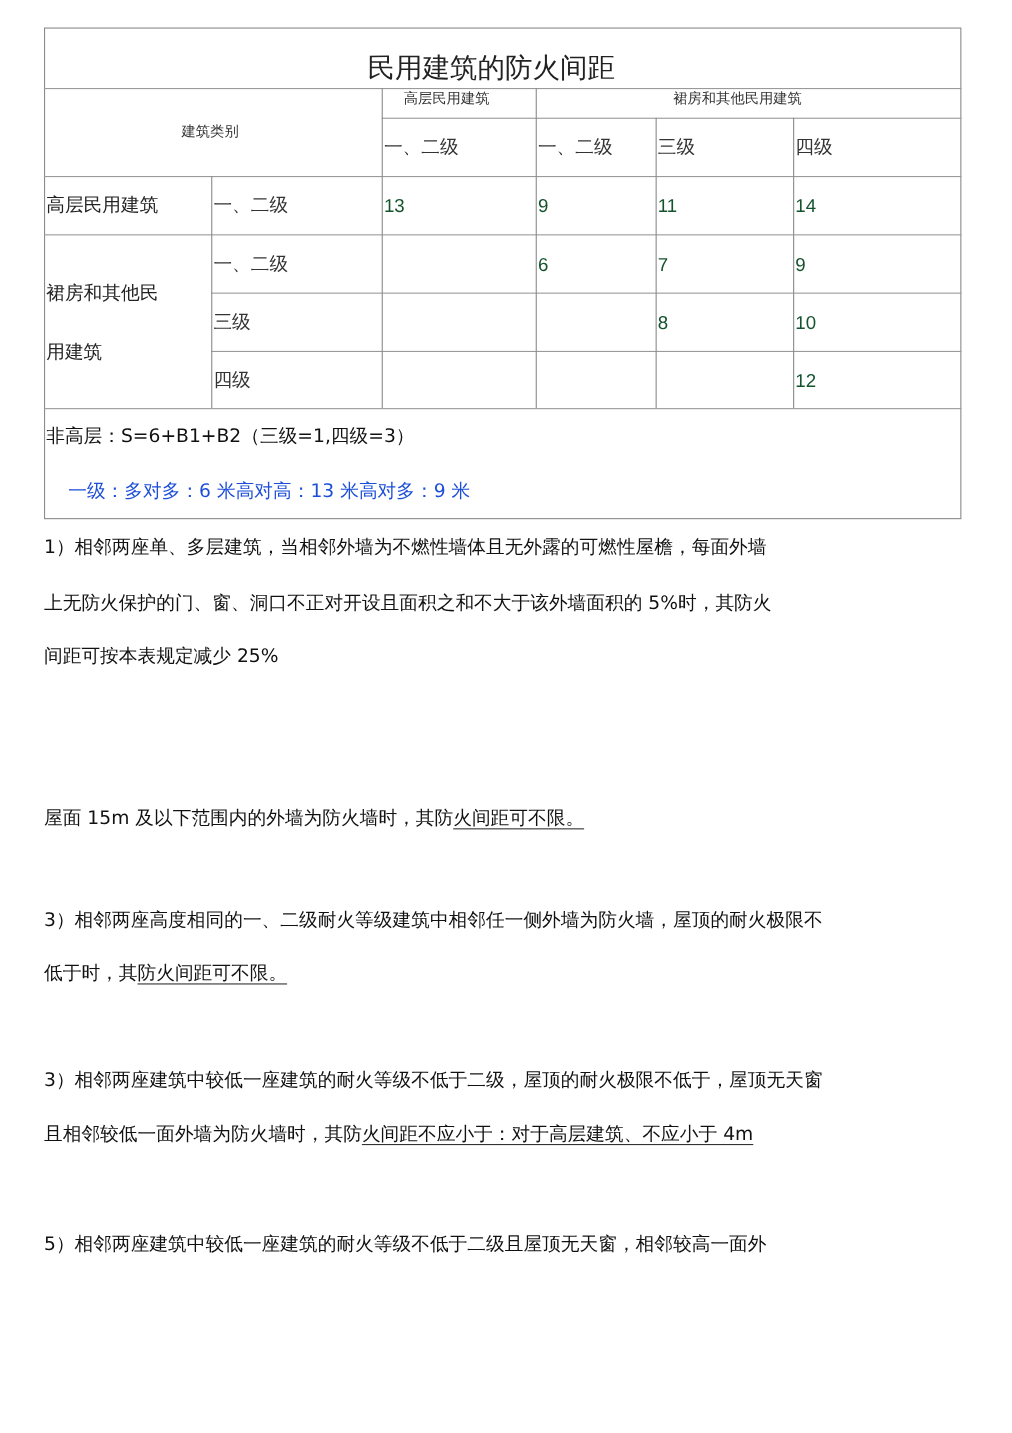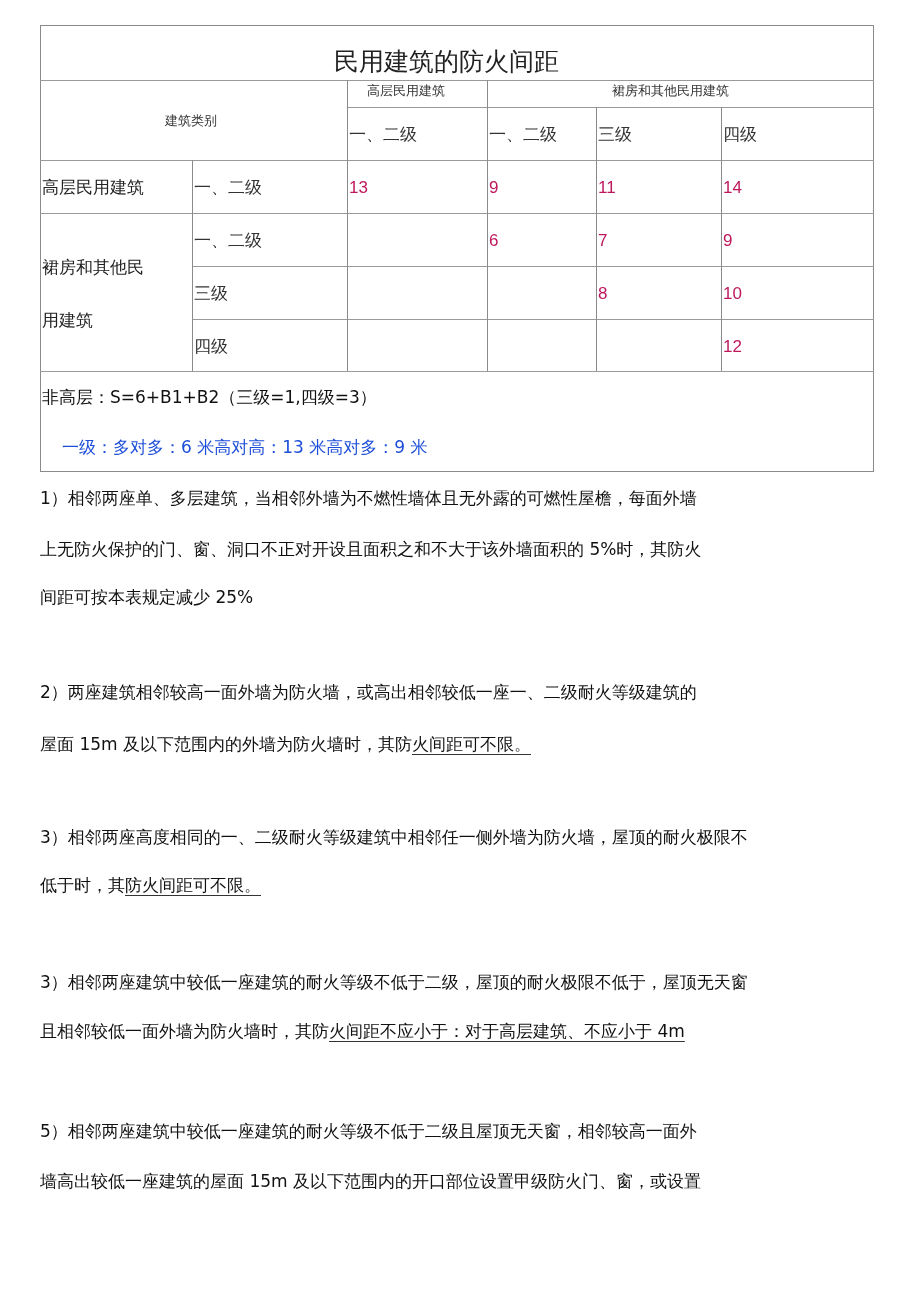--- a/index.html
+++ b/index.html
@@ -13,21 +13,21 @@
   
   .tbl { position: absolute; left: 40px; top: 25px; width: 834px; height: 447px;
          border: 1px solid #8a8a8a; box-sizing: border-box; }
   .hline { position: absolute; height: 0; border-top: 1px solid #9a9a9a; }
   .vline { position: absolute; width: 0; border-left: 1px solid #8a8a8a; }
 
   .cell-text { position: absolute; white-space: nowrap; line-height: 1; }
   .title { font-size: 25px; color: #222; font-family: "DejaVu Sans", sans-serif; }
   .small { font-size: 13px; color: #333; }
   .mid { font-size: 17px; color: #333; }
-  .num { font-size: 17px; color: #be185d; font-family: "Liberation Sans", sans-serif; }
+  .num { font-size: 17px; color: #14532d; font-family: "Liberation Sans", sans-serif; }
   .cat { font-size: 17px; color: #222; }
 
   .para { position: absolute; left: 40px; font-size: 17px; color: #111; white-space: nowrap; line-height: 1; }
   .ul { text-decoration: underline; text-underline-offset: 4px; text-decoration-color: #333; }
 </style>
 </head>
 <body>
 
 <div class="page">
 
@@ -86,31 +86,29 @@
   <div class="cell-text num" style="left:598px; top:338px;"></div>
   <div class="cell-text num" style="left:723px; top:338px;">12</div>
 
   <div class="cell-text mid" style="left:42px; top:389px; color:#111;">非高层：S=6+B1+B2（三级=1,四级=3）</div>
   <div class="cell-text mid" style="left:62px; top:439px; color:#1d4ed8;">一级：多对多：6 米高对高：13 米高对多：9 米</div>
 
   <div class="para" style="top:490px;text-align:right;">1）相邻两座单、多层建筑，当相邻外墙为不燃性墙体且无外露的可燃性屋檐，每面外墙</div>
   <div class="para" style="top:541px;">上无防火保护的门、窗、洞口不正对开设且面积之和不大于该外墙面积的 5%时，其防火</div>
   <div class="para" style="top:589px;text-align:right;">间距可按本表规定减少 25%</div>
 
-  <div class="para" style="top:684px;">2）两座建筑相邻较高一面外墙为防火墙，或高出相邻较低一座一、二级耐火等级建筑的</div>
   <div class="para" style="top:736px;">
     <span>屋面 15m 及以下范围内的外墙为防火墙时，其防</span><span class="ul">火间距可不限。</span>
   </div>
 
   <div class="para" style="top:829px;">3）相邻两座高度相同的一、二级耐火等级建筑中相邻任一侧外墙为防火墙，屋顶的耐火极限不</div>
   <div class="para" style="top:877px;">
     <span>低于时，其</span><span class="ul">防火间距可不限。</span>
   </div>
 
   <div class="para" style="top:974px;">3）相邻两座建筑中较低一座建筑的耐火等级不低于二级，屋顶的耐火极限不低于，屋顶无天窗</div>
   <div class="para" style="top:1023px;">
     <span>且相邻较低一面外墙为防火墙时，其防</span><span class="ul">火间距不应小于：对于高层建筑、不应小于 4m</span>
   </div>
 
   <div class="para" style="top:1123px;">5）相邻两座建筑中较低一座建筑的耐火等级不低于二级且屋顶无天窗，相邻较高一面外</div>
-  <div class="para" style="top:1173px;">墙高出较低一座建筑的屋面 15m 及以下范围内的开口部位设置甲级防火门、窗，或设置</div>
 
 </div>
 
 </body></html>

